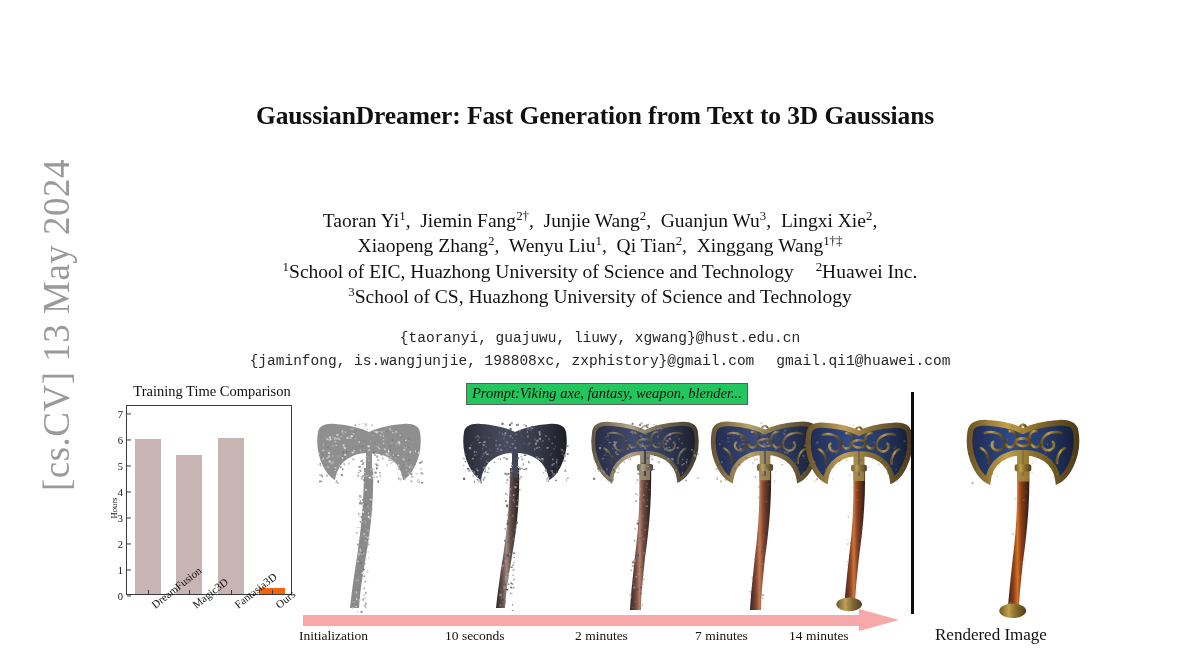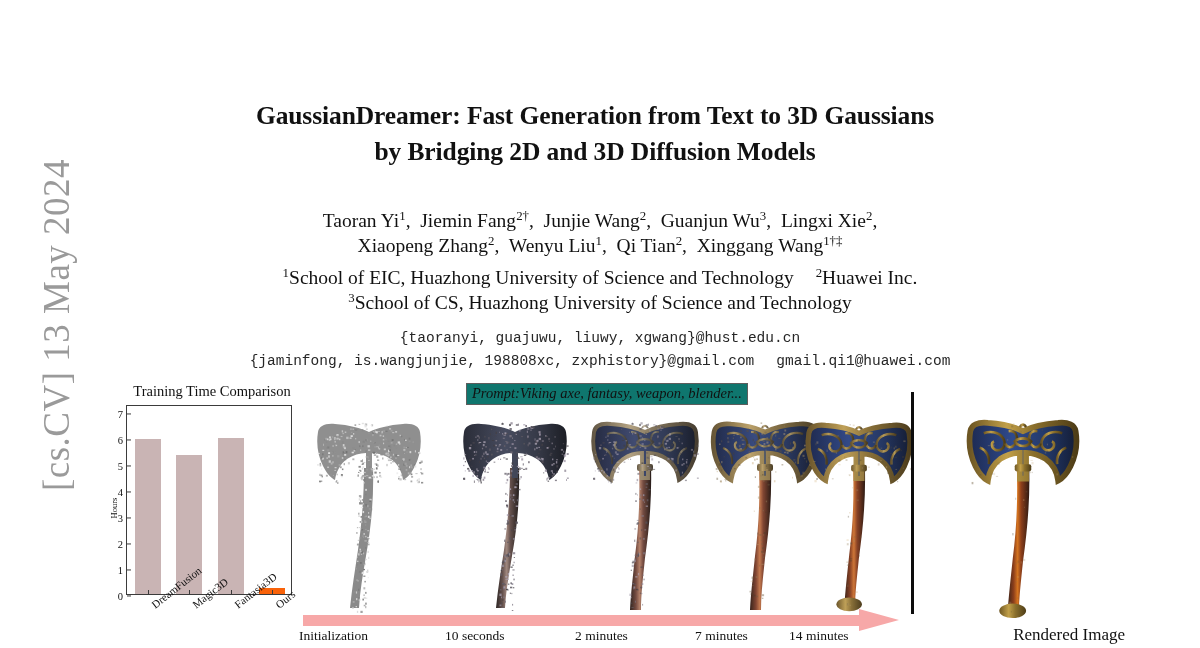--- a/index.html
+++ b/index.html
@@ -29,21 +29,21 @@
   
   #authors-block{
     position:absolute;left:160px;top:208px;width:880px;text-align:center;
     font-size:19.5px;line-height:1.30;
   }
   #authors-block .ln{display:block;white-space:nowrap;}
   sup{font-size:.66em;vertical-align:super;line-height:0;}
 
   
   #affil-block{
-    position:absolute;left:120px;top:265px;width:960px;text-align:center;
+    position:absolute;left:120px;top:259px;width:960px;text-align:center;
     font-size:19.5px;line-height:1.30;
   }
   #affil-block .ln{display:block;white-space:nowrap;}
   .affil-gap{display:inline-block;width:22px;}
 
   
   #emails-block{
     position:absolute;left:100px;top:327px;width:1000px;text-align:center;
     font-family:"Liberation Mono", monospace;font-size:14.5px;line-height:1.60;
     color:#262626;
@@ -80,21 +80,21 @@
   .xtickmark{position:absolute;bottom:0;width:1.1px;height:4px;background:#3b3b3b;}
   .xlabel{
     position:absolute;font-size:11px;white-space:nowrap;
     transform-origin:left top;transform:rotate(-38deg);
   }
   .xlabel-wrap{position:absolute;}
 
   
   #prompt-box{
     position:absolute;left:466px;top:383px;
-    border:1.4px solid #5d5d5d;background:#0f766e;
+    border:1.4px solid #5d5d5d;background:#22c55e;
     padding:1px 5px 2px 5px;
     font-style:italic;font-size:14.5px;white-space:nowrap;color:#111;
   }
 
   
   #stages{position:absolute;left:300px;top:398px;width:600px;height:215px;}
   .stage{position:absolute;top:0;width:120px;height:215px;}
 
   
   #timeline-arrow{position:absolute;left:303px;top:611px;width:595px;height:18px;}
@@ -116,35 +116,34 @@
   
   #divider{
     position:absolute;left:911px;top:392px;width:2.6px;height:222px;background:#0c0c0c;
   }
   #training-time-label{
     position:absolute;left:890px;top:615px;width:60px;text-align:center;
     font-size:12px;line-height:1.10;margin-top:36px;
   }
   #training-time-label .ln{display:block;}
   #rendered-image-label{
-    position:absolute;left:935px;top:625px;width:190px;text-align:right;
+    position:absolute;left:935px;top:625px;width:190px;text-align:left;
     font-size:17px;white-space:nowrap;
   }
   #rendered-axe{position:absolute;left:948px;top:396px;width:150px;height:222px;}
 </style>
 </head>
 <body>
 
 <div class="page">
 
   <div id="arxiv-stamp">[cs.CV]  13 May 2024</div>
 
   <div id="title-block">
     <span class="ln">GaussianDreamer: Fast Generation from Text to 3D Gaussians</span>
-    <span class="ln">by Bridging 2D and 3D Diffusion Models</span>
   </div>
 
   <div id="authors-block">
     <span class="ln">Taoran Yi<sup>1</sup>,&nbsp; Jiemin Fang<sup>2†</sup>,&nbsp; Junjie Wang<sup>2</sup>,&nbsp; Guanjun Wu<sup>3</sup>,&nbsp; Lingxi Xie<sup>2</sup>,</span>
     <span class="ln">Xiaopeng Zhang<sup>2</sup>,&nbsp; Wenyu Liu<sup>1</sup>,&nbsp; Qi Tian<sup>2</sup>,&nbsp; Xinggang Wang<sup>1†‡</sup></span>
   </div>
 
   <div id="affil-block">
     <span class="ln"><sup>1</sup>School of EIC, Huazhong University of Science and Technology<span class="affil-gap"></span><sup>2</sup>Huawei Inc.</span>
     <span class="ln"><sup>3</sup>School of CS, Huazhong University of Science and Technology</span>

